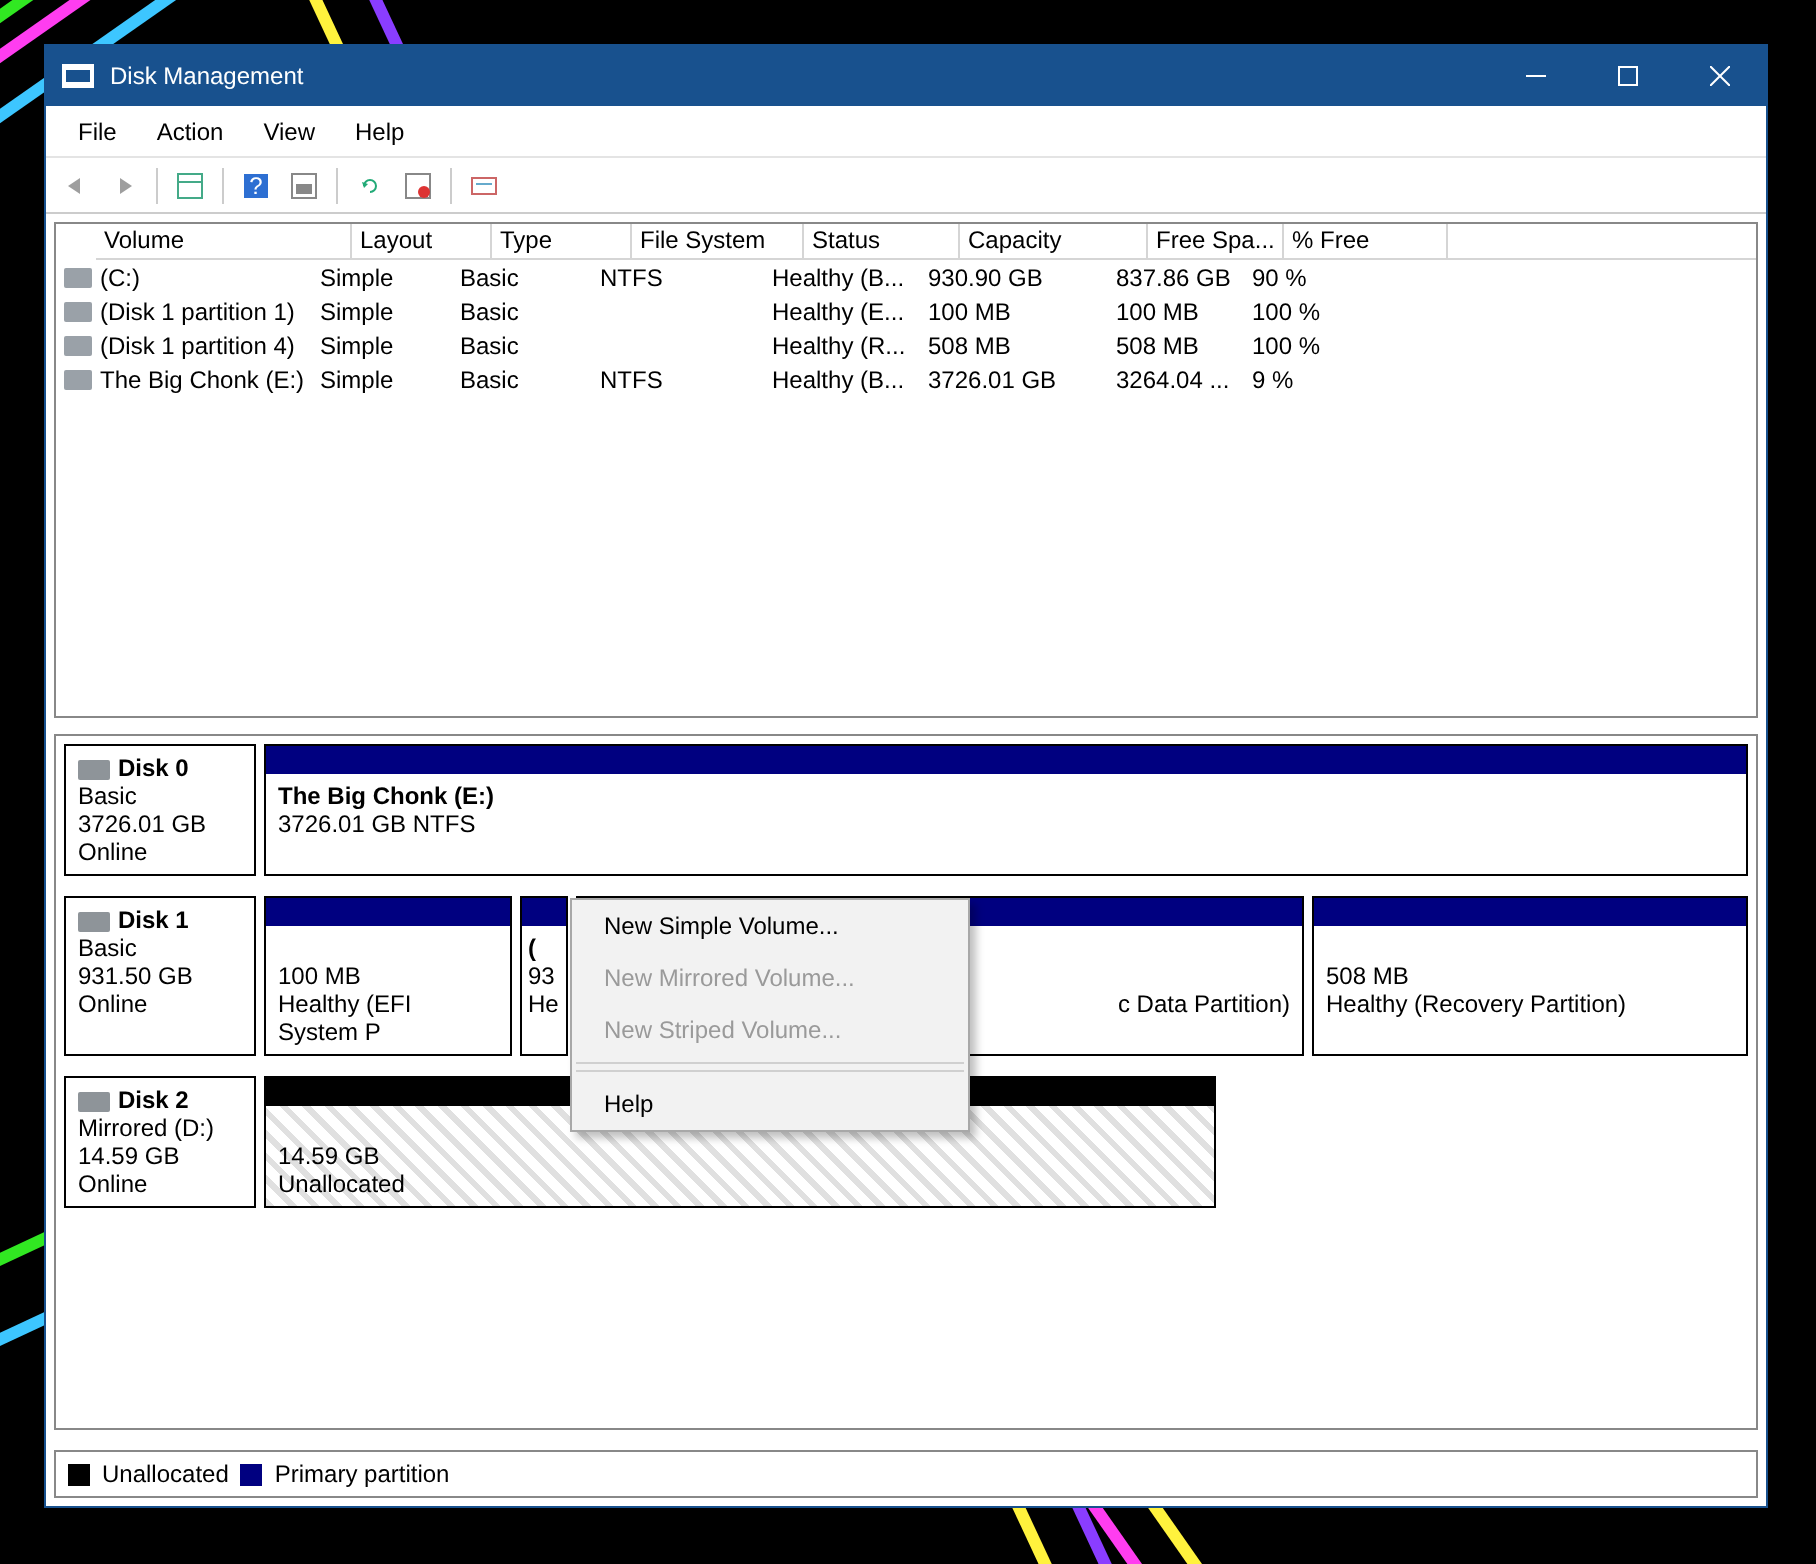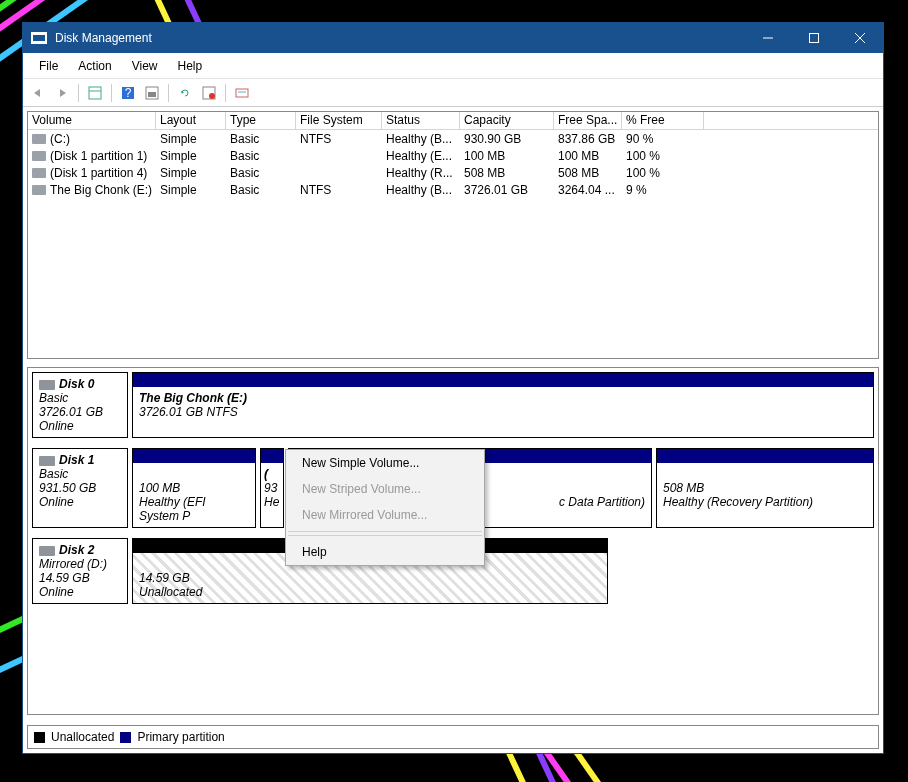--- a/index.html
+++ b/index.html
@@ -13,27 +13,27 @@
   .winbtns { display: flex; height: 100%; }
   .winbtn { width: 46px; display: flex; align-items: center; justify-content: center; color: #fff; }
   .winbtn svg { stroke: #fff; }
   .menubar { height: 26px; background: #fff; display: flex; align-items: center; padding: 0 6px; border-bottom: 1px solid #e4e4e4; }
   .menuitem { padding: 2px 10px; }
   .toolbar { height: 28px; display: flex; align-items: center; padding: 0 4px; gap: 2px; border-bottom: 1px solid #ccc; }
   .toolbtn { width: 22px; height: 22px; border: 1px solid transparent; display: flex; align-items: center; justify-content: center; }
   .toolsep { width: 1px; height: 18px; background: #ccc; margin: 0 3px; }
   .content { flex: 1; display: flex; flex-direction: column; padding: 4px; gap: 8px; overflow:hidden; }
   .listpane { border: 1px solid #888; height: 248px; background: #fff; overflow: hidden; position: relative; }
-  .listhdr { display: flex; height: 18px; background: #fff; }
+  .listhdr { display: flex; height: 18px; background: #fff; margin-left: 20px; }
   .lh { border-right: 1px solid #d5d5d5; border-bottom: 1px solid #d5d5d5; padding: 1px 4px; overflow: hidden; white-space: nowrap; }
   .listrow { display: flex; height: 17px; align-items: center; }
   .lc { padding: 0 4px; overflow: hidden; white-space: nowrap; }
   .vicon { width: 14px; height: 10px; background: #9aa1a8; display:inline-block; margin-right: 4px; vertical-align: middle; border-radius:1px; position:relative; }
   .graphpane { border: 1px solid #888; flex: 1; background: #fff; overflow: auto; padding: 4px 4px 0 4px; }
-  .diskrow { display: flex; margin-bottom: 10px; font-style: italic; }
+  .diskrow { display: flex; margin-bottom: 10px; }
   .diskinfo { width: 96px; border: 1px solid #000; padding: 4px 6px; }
   .diskinfo .dname { font-weight: bold; }
   .dicon { width: 16px; height: 10px; background:#8e9499; display:inline-block; margin-right:4px; vertical-align:middle; border-radius:1px; }
   .diskparts { flex: 1; display: flex; gap: 4px; margin-left: 4px; }
   .part { border: 1px solid #000; display: flex; flex-direction: column; }
   .part-cap { height: 14px; }
   .part-cap.primary { background: #000080; }
   .part-cap.unalloc { background: #000; }
   .part-body { padding: 4px 6px; flex: 1; background: #fff; }
   .part-body .pn { font-weight: bold; }
@@ -286,19 +286,19 @@
     <div class="legend">
       <span class="sw unalloc"></span>
       <span>Unallocated</span>
       <span class="sw primary"></span>
       <span>Primary partition</span>
     </div>
   </div>
 
   <div class="ctxmenu" style="left:262px; top:426px">
     <div class="ctxitem">New Simple Volume...</div>
+    <div class="ctxitem disabled">New Mirrored Volume...</div>
     <div class="ctxitem disabled">New Striped Volume...</div>
-    <div class="ctxitem disabled">New Mirrored Volume...</div>
     <div class="ctxsep"></div>
     <div class="ctxsep"></div>
     <div class="ctxitem">Help</div>
   </div>
 </div>
 
 </body></html>

